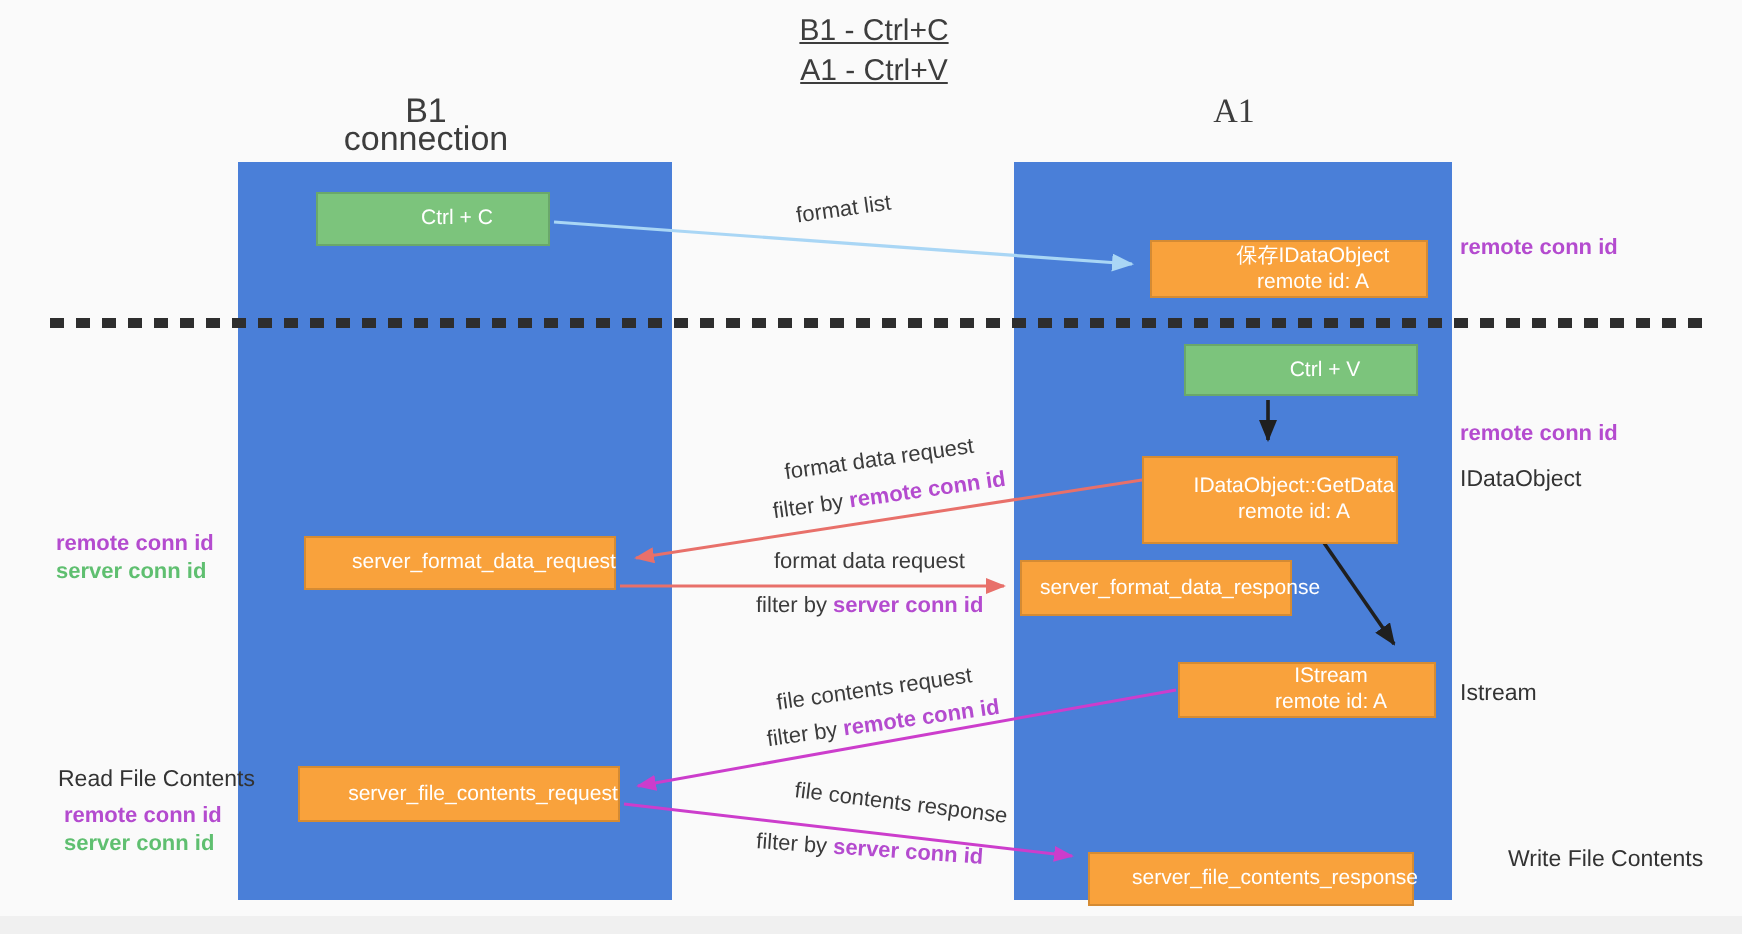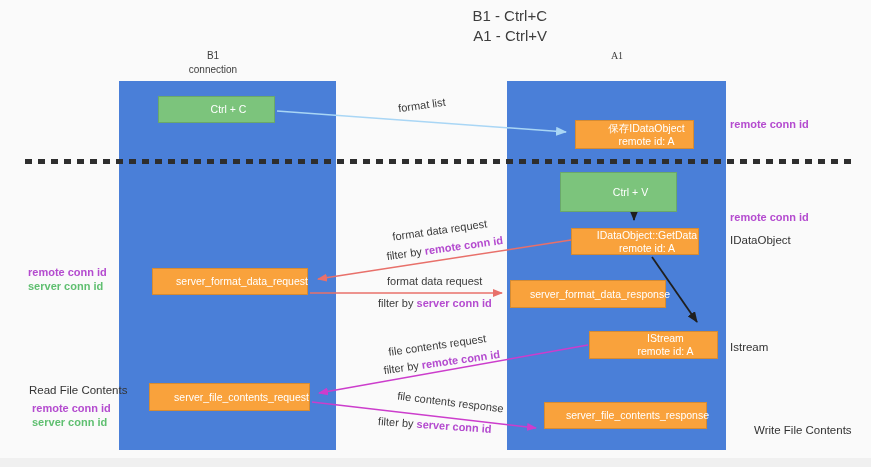--- a/index.html
+++ b/index.html
@@ -6,26 +6,26 @@
   body{
     width:871px;height:467px;overflow:hidden;
     background:#fafafa;
     font-family:"Liberation Sans","DejaVu Sans",sans-serif;
     position:relative;
   }
   #canvas{position:absolute;inset:0;width:871px;height:467px;}
 
   .title-block{
     position:absolute;left:327px;top:6px;width:220px;
-    text-align:right;color:#3d3d3d;font-size:15px;line-height:20px;
+    text-align:center;color:#3d3d3d;font-size:15px;line-height:20px;text-decoration:underline;
   }
 
   .lane-header{
     position:absolute;width:130px;text-align:center;
-    color:#3d3d3d;font-size:10px;line-height:14px;top:49px;
+    color:#3d3d3d;font-size:17px;line-height:14px;top:49px;
   }
   .lane-header.left{left:148px;}
   .lane-header.right{left:552px;font-family:Liberation Serif, serif;}
 
   .lane{
     position:absolute;top:81px;height:369px;
     background:#4a7fd8;
   }
   .lane.left{left:119px;width:217px;}
   .lane.right{left:507px;width:219px;}
@@ -112,39 +112,39 @@
   <div class="node green" style="left:158px;top:96px;width:117px;height:27px;">
     <span>Ctrl + C</span>
   </div>
   <div class="node orange" style="left:152px;top:268px;width:156px;height:27px;">
     <span>server_format_data_request</span>
   </div>
   <div class="node orange" style="left:149px;top:383px;width:161px;height:28px;">
     <span>server_file_contents_request</span>
   </div>
 
-  <div class="node orange" style="left:575px;top:120px;width:119px;height:29px;">
+  <div class="node orange" style="left:575px;top:120px;width:139px;height:29px;">
     <span>保存IDataObject</span>
     <span>remote id: A</span>
   </div>
-  <div class="node green" style="left:560px;top:172px;width:117px;height:40px;">
+  <div class="node green" style="left:592px;top:172px;width:117px;height:26px;">
     <span>Ctrl + V</span>
   </div>
-  <div class="node orange" style="left:571px;top:228px;width:128px;height:27px;">
+  <div class="node orange" style="left:571px;top:228px;width:128px;height:44px;">
     <span>IDataObject::GetData</span>
     <span>remote id: A</span>
   </div>
-  <div class="node orange" style="left:510px;top:280px;width:156px;height:28px;">
+  <div class="node orange" style="left:510px;top:280px;width:136px;height:28px;">
     <span>server_format_data_response</span>
   </div>
   <div class="node orange" style="left:589px;top:331px;width:129px;height:28px;">
     <span>IStream</span>
     <span>remote id: A</span>
   </div>
-  <div class="node orange" style="left:544px;top:402px;width:163px;height:27px;">
+  <div class="node orange" style="left:544px;top:426px;width:163px;height:27px;">
     <span>server_file_contents_response</span>
   </div>
 
   <div class="edge-label" style="left:398px;top:99px;transform:rotate(-8deg);">format list</div>
 
   <div class="edge-label" style="left:392px;top:224px;transform:rotate(-8deg);">format data request</div>
   <div class="filter-label" style="left:386px;top:242px;transform:rotate(-8deg);">
     <span>filter by </span><span class="k-purple">remote conn id</span>
   </div>
 

